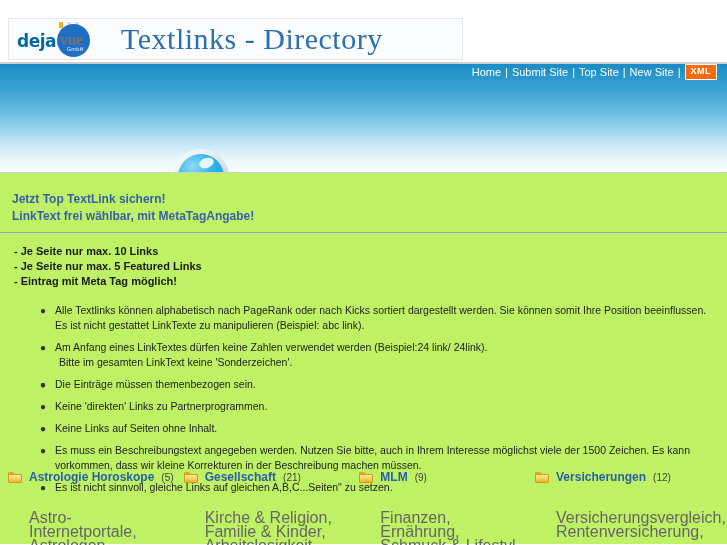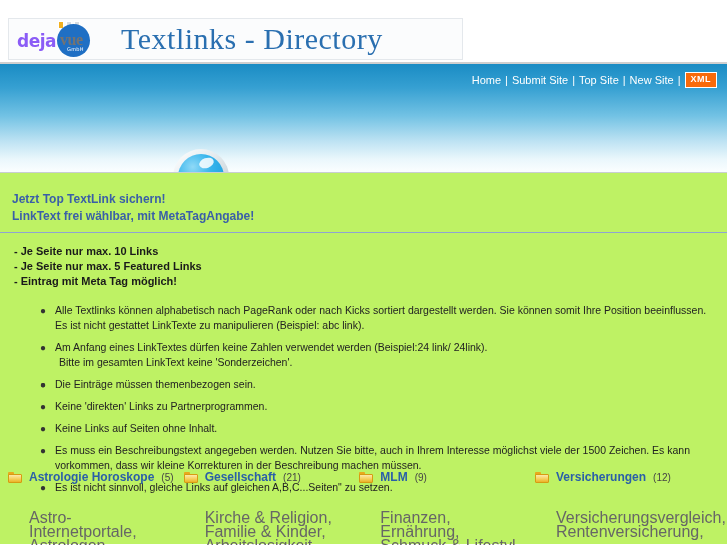--- a/index.html
+++ b/index.html
@@ -43,21 +43,21 @@
     margin-left: 6px;
     flex: 0 0 auto;
   }
   .dv-deja {
     position: absolute;
     left: 2px;
     top: 11px;
     font-family: "DejaVu Sans", sans-serif;
     font-weight: bold;
     font-size: 17px;
-    color: #8b5cf6;
+    color: #0369a1;
     letter-spacing: -0.5px;
   }
   .dv-circle {
     position: absolute;
     left: 42px;
     top: 4px;
     width: 33px;
     height: 33px;
     border-radius: 50%;
     background: #1f6fc4;
@@ -107,21 +107,21 @@
     position: relative;
     height: 108px;
     background: linear-gradient(to bottom,
         #1a8cc4 0%, #36a0d2 22%, #72c2e4 48%,
         #bfe3f3 72%, #eaf7fc 88%, #fbfeff 100%);
     overflow: hidden;
   }
   .nav {
     position: absolute;
     right: 10px;
-    top: 8px;
+    top: 0;
     font-family: "Liberation Sans", sans-serif;
     font-size: 11px;
     color: #ffffff;
     white-space: nowrap;
     display: flex;
     align-items: center;
     gap: 4px;
   }
   .nav a {
     color: #ffffff;

